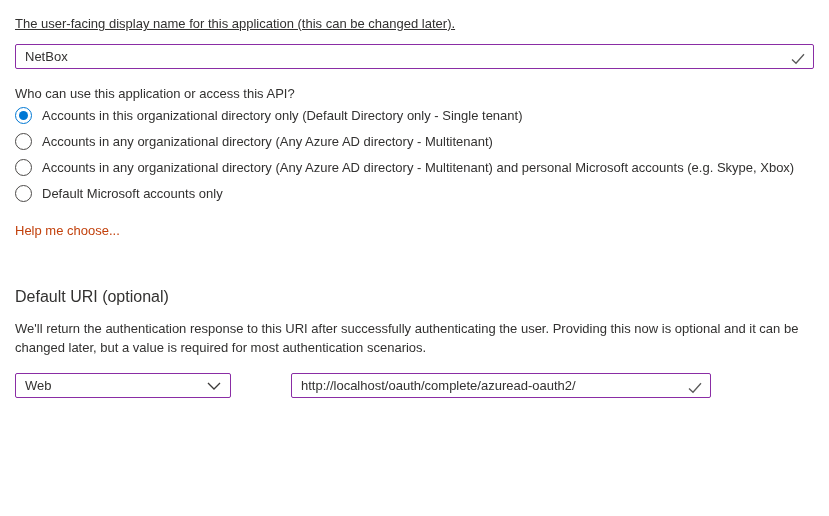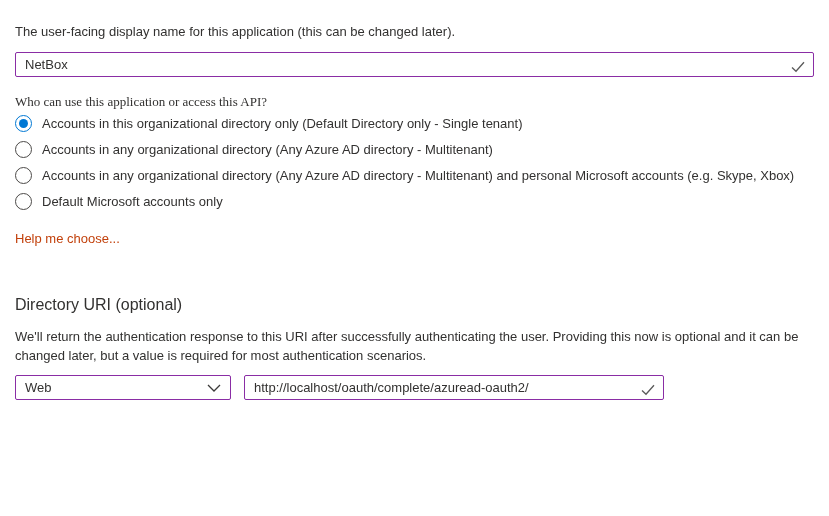--- a/index.html
+++ b/index.html
@@ -23,21 +23,21 @@
     margin-right: 5px;
     font-size: 15px;
   }
   .desc {
     font-size: 13px;
     line-height: 17px;
     color: #323130;
   }
 
   
-  .name-desc { margin-top: 13px; }
+  .name-desc { margin-top: 5px; text-decoration: underline; }
   .input-wrap {
     position: relative;
     margin-top: 12px;
     width: 799px;
     height: 25px;
   }
   .text-input {
     width: 100%;
     height: 25px;
     border: 1.5px solid #8a2da5;
@@ -50,21 +50,21 @@
     outline: none;
   }
   .input-check {
     position: absolute;
     right: 9px; top: 7px;
     pointer-events: none;
   }
 
   
   .accounts-title { margin-top: 43px; }
-  .question { margin-top: 16px; font-family: Liberation Serif, serif; }
+  .question { margin-top: 16px; }
   .radio-list { margin-top: 0; }
   .radio-row {
     display: flex;
     align-items: center;
     height: 26px;
     cursor: pointer;
   }
   .radio-circle {
     width: 17px; height: 17px;
     border: 1px solid #4c4a48;
@@ -95,23 +95,24 @@
   }
 
   
   .redirect-title { margin-top: 47px; }
   .redirect-desc {
     margin-top: 11px;
     max-width: 805px;
     line-height: 19px;
   }
   .redirect-controls {
-    margin-top: 10px;
+    margin-top: 16px;
     display: flex;
     align-items: center;
+    gap: 47px;
   }
   .dropdown {
     width: 216px;
     height: 25px;
     border: 1.5px solid #8a2da5;
     border-radius: 2px;
     background: #fff;
     display: flex;
     align-items: center;
     justify-content: space-between;
@@ -164,21 +165,21 @@
       <div class="radio-row">
         <span class="radio-circle"></span>
         <span class="radio-label">Default Microsoft accounts only</span>
       </div>
     </div>
 
     <a class="help-link">Help me choose...</a>
   </div>
 
   <div>
-    <div class="section-title redirect-title">Directory URI (optional)</div>
+    <div class="section-title redirect-title">Default URI (optional)</div>
     <div class="desc redirect-desc">We'll return the authentication response to this URI after successfully authenticating the user. Providing this now is optional and it can be changed later, but a value is required for most authentication scenarios.</div>
 
     <div class="redirect-controls">
       <div class="dropdown">
         <span>Web</span>
         <span>
           <svg width="14" height="8" viewBox="0 0 14 8">
             <path d="M1 1 L7 7 L13 1" stroke="#3b3a39" stroke-width="1.3" fill="none"></path>
           </svg>
         </span>

